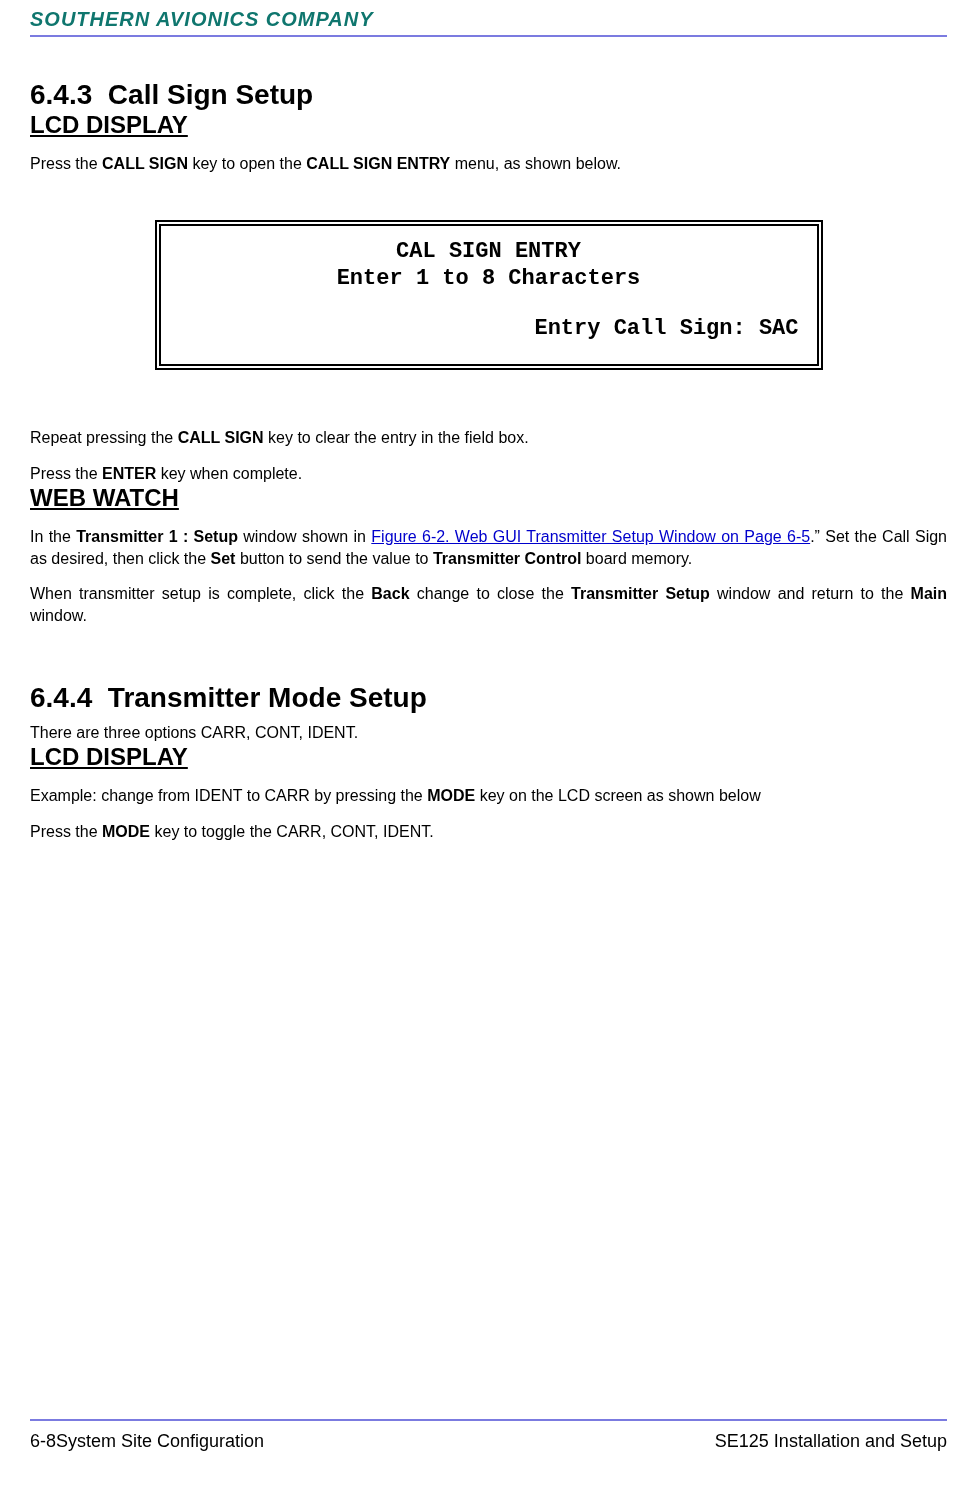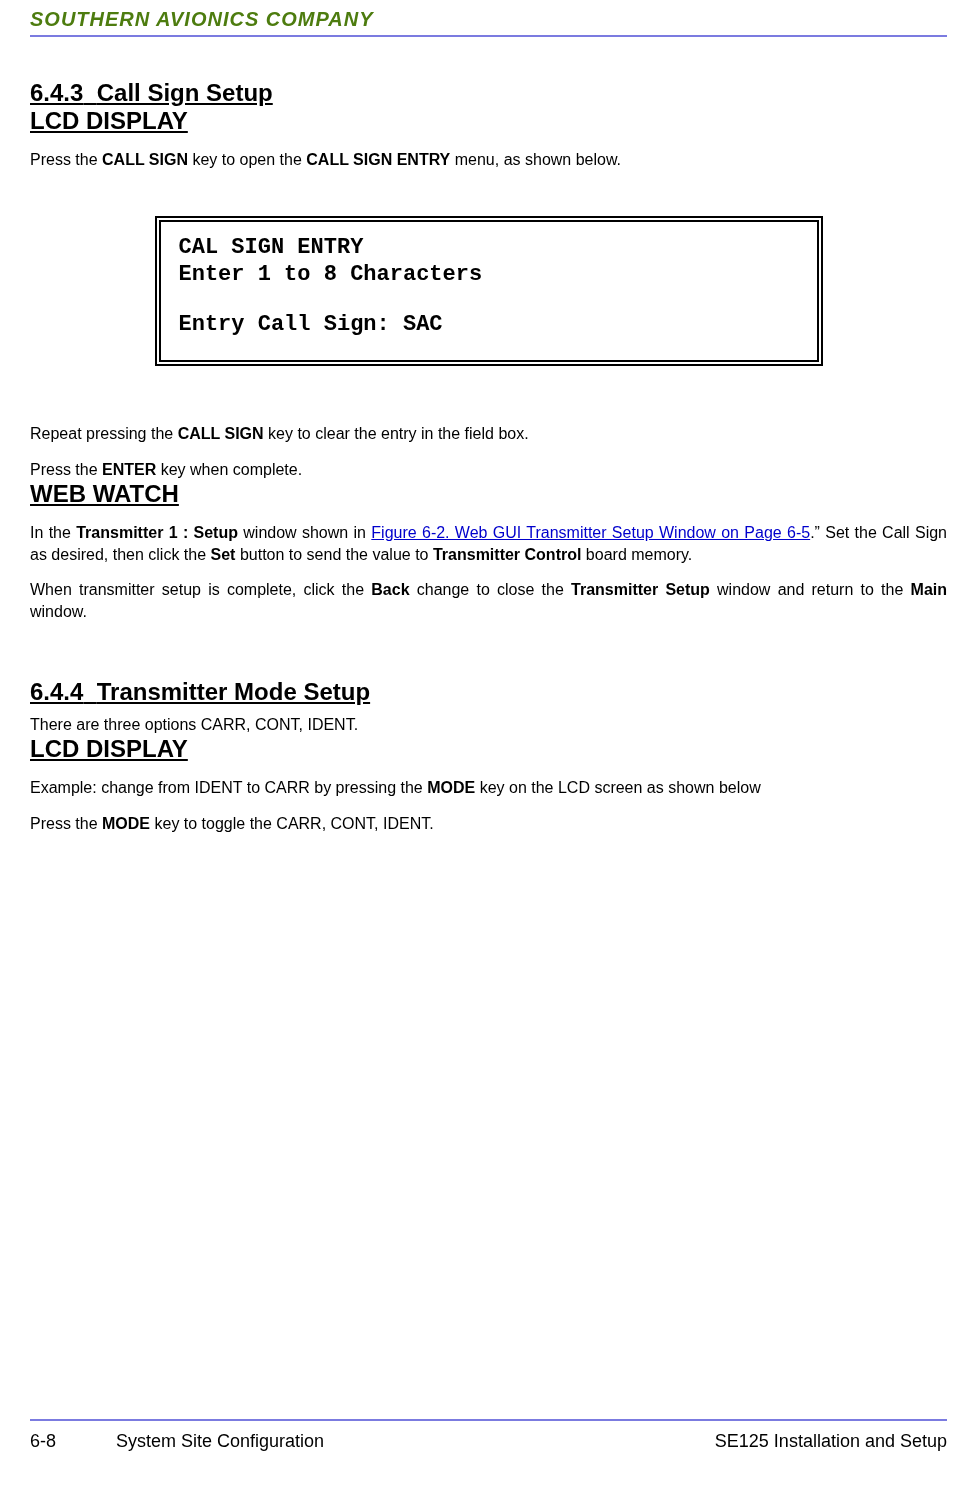--- a/index.html
+++ b/index.html
@@ -14,37 +14,36 @@
     position: relative;
   }
   .page {
     box-sizing: border-box;
     width: 977px;
     height: 1492px;
     padding: 0 30px;
     position: relative;
   }
   .header-co {
-    color: #4d7c0f;
+    color: #0f766e;
     font-style: italic;
     font-weight: bold;
     font-size: 20px;
     letter-spacing: 1px;
     padding-top: 8px;
   }
   .hr-top {
     border: none;
     border-top: 2px solid #7b7be0;
     margin: 4px 0 0 0;
   }
   .h-section {
-    font-size: 24px;
+    font-size: 28px;
     font-weight: bold;
     margin-top: 42px;
-    text-decoration: underline;
   }
   .sub-u {
     font-size: 24px;
     font-weight: bold;
     text-decoration: underline;
   }
   .body-p {
     font-size: 16px;
     margin-top: 14px;
     line-height: 1.35;
@@ -56,40 +55,40 @@
   .lcd-box {
     margin: 45px auto 0 auto;
     width: 620px;
     border: 6px double #000;
     padding: 12px 18px 22px 18px;
     font-family: "Courier New", Courier, monospace;
     font-weight: bold;
     font-size: 22px;
     line-height: 1.25;
   }
-  .lcd-box .center { text-align: left; }
-  .lcd-box .left { text-align: left; margin-top: 22px; }
+  .lcd-box .center { text-align: center; }
+  .lcd-box .left { text-align: right; margin-top: 22px; }
 
   .footer {
     position: absolute;
     left: 30px;
     right: 30px;
     bottom: 40px;
   }
   .hr-bot {
     border: none;
     border-top: 2px solid #7b7be0;
     margin: 0 0 10px 0;
   }
   .footer-row {
     display: flex;
     justify-content: space-between;
     font-size: 18px;
   }
-  .footer-left { display: flex; gap: 60px; }
+  .footer-left { display: flex; }
 </style>
 </head>
 <body>
 
 <div class="page">
 
   <div class="header-co">SOUTHERN AVIONICS COMPANY</div>
   <hr class="hr-top">
 
   <div class="h-section">

